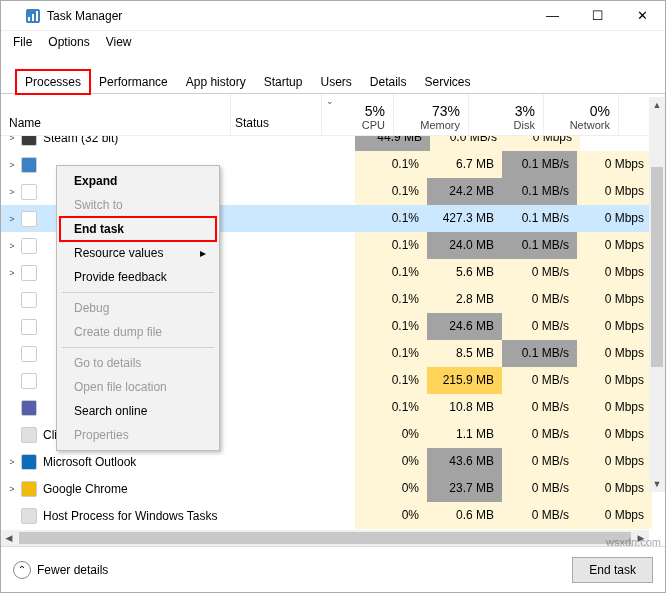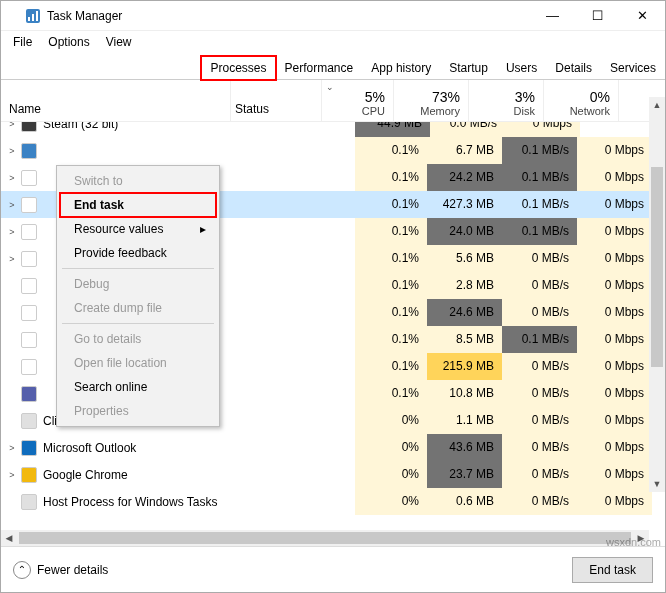--- a/index.html
+++ b/index.html
@@ -10,21 +10,21 @@
 .titlebar .icon { width: 16px; height: 16px; margin: 0 6px 0 8px; }
 .titlebar .title { flex: 1; }
 .winbtns { display: flex; }
 .winbtn { width: 45px; height: 29px; display: flex; align-items: center; justify-content: center; font-family: Arial; font-size: 13px; }
 
 
 .menubar { height: 22px; display: flex; align-items: center; padding: 0 4px; }
 .menubar span { padding: 2px 8px; }
 
 
-.tabs { display: flex; border-bottom: 1px solid #ccc; padding-left: 15px; margin-top: 2px; justify-content: flex-end; }
+.tabs { display: flex; border-bottom: 1px solid #ccc; padding-left: 15px; margin-top: 16px; }
 .tab { padding: 4px 8px; border: 1px solid transparent; border-bottom: none; position: relative; top: 1px; }
 .tab.active { border: 1px solid #ccc; border-bottom: 1px solid #fff; background: #fff; }
 .red-box { outline: 2px solid red; outline-offset: -1px; }
 
 
 .headers { display: flex; height: 42px; border-bottom: 1px solid #eee; }
 .h-name { width: 230px; padding: 22px 0 0 8px; border-right: 1px solid #eee; }
 .h-status { width: 91px; padding: 22px 0 0 4px; border-right: 1px solid #eee; }
 .h-col { text-align: right; padding: 4px 8px 0 0; border-right: 1px solid #eee; display: flex; flex-direction: column; justify-content: center; position: relative; }
 .h-col .pct { font-size: 14px; }
@@ -38,21 +38,21 @@
 .row .c-name { width: 263px; display: flex; align-items: center; padding-left: 4px; white-space: nowrap; overflow: hidden; }
 .row .c-status { width: 91px; }
 .row .cell { text-align: right; padding-right: 8px; height: 27px; line-height: 27px; font-size: 12px; }
 .row.sel { background: #cce8ff; }
 .row.sel .cell { background: #cce8ff !important; }
 .arrow { width: 14px; display: inline-block; text-align: center; color: #555; font-size: 9px; }
 .picon { width: 16px; height: 16px; margin: 0 6px 0 2px; display: inline-block; border-radius: 2px; }
 
 
 .b0 { background: #fff6d8; }
-.b1 { background: #737373; }
+.b1 { background: #a3a3a3; }
 .b3 { background: #ffd45a; }
 
 
 .ctx { position: absolute; left: 55px; top: 164px; width: 164px; background: #f2f2f2; border: 1px solid #bdbdbd; box-shadow: 2px 2px 4px rgba(0,0,0,.25); padding: 3px; z-index: 10; }
 .ctx .item { padding: 5px 10px 5px 14px; display: flex; justify-content: space-between; align-items: center; }
 .ctx .item.dis { color: #9a9a9a; }
 .ctx .sep { height: 1px; background: #d0d0d0; margin: 3px 2px; }
 .ctx .item.hl { outline: 2px solid red; outline-offset: -1px; font-weight: 600; color: #000; }
 
 
@@ -314,20 +314,23 @@
   <div class="arr" style="position:absolute;bottom:0">▼</div>
 </div>
 
 <div class="hscroll">
   <div class="arr">◀</div>
   <div class="thumb"></div>
   <div class="arr">▶</div>
 </div>
 
 <div class="ctx">
+  <div class="item">
+      <b>Expand</b>
+    </div>
   <div class="item dis">Switch to</div>
   <div class="item hl">End task</div>
   <div class="item">
       <span>Resource values</span>
       <span>▸</span>
     </div>
   <div class="item">Provide feedback</div>
   <div class="sep"></div>
   <div class="item dis">Debug</div>
   <div class="item dis">Create dump file</div>

